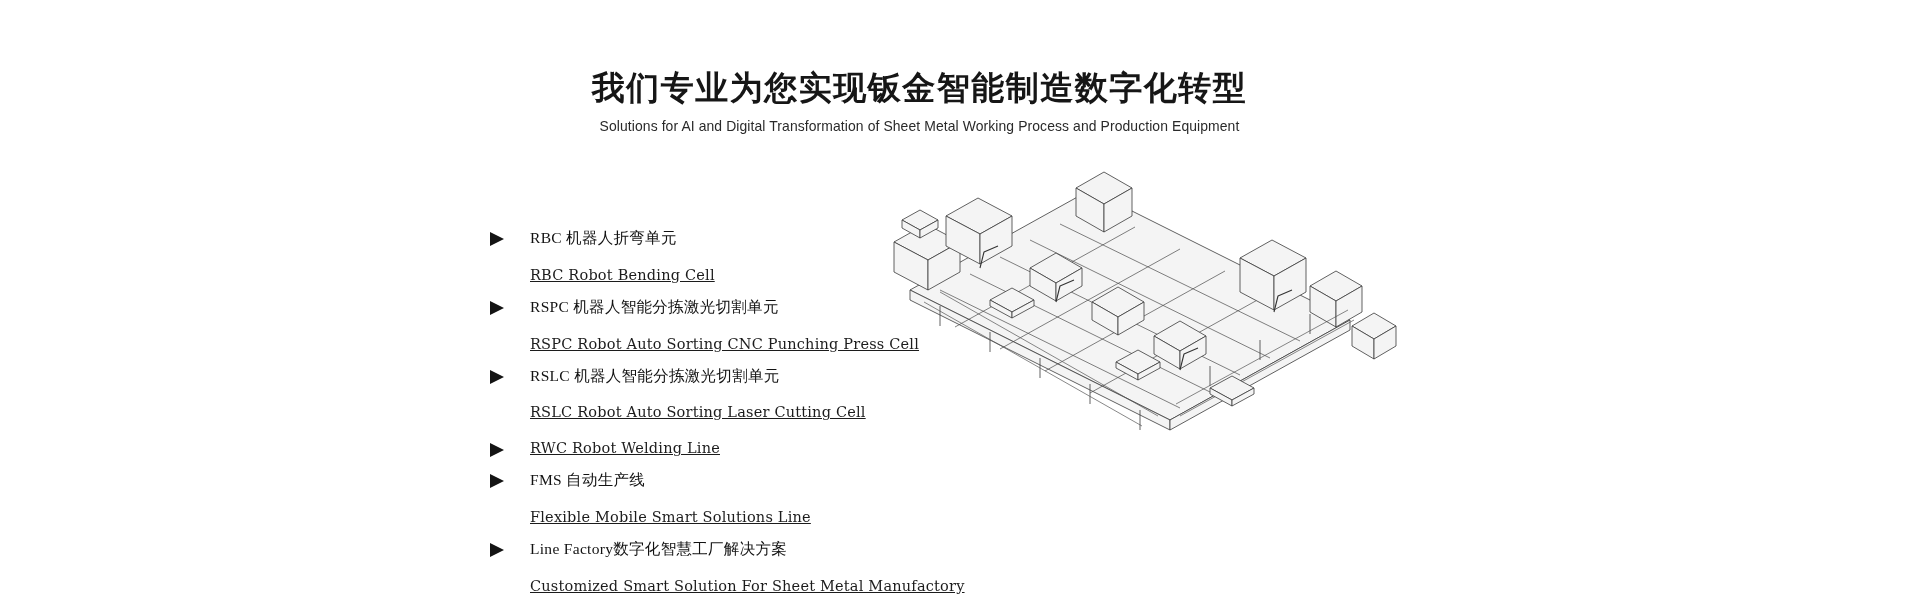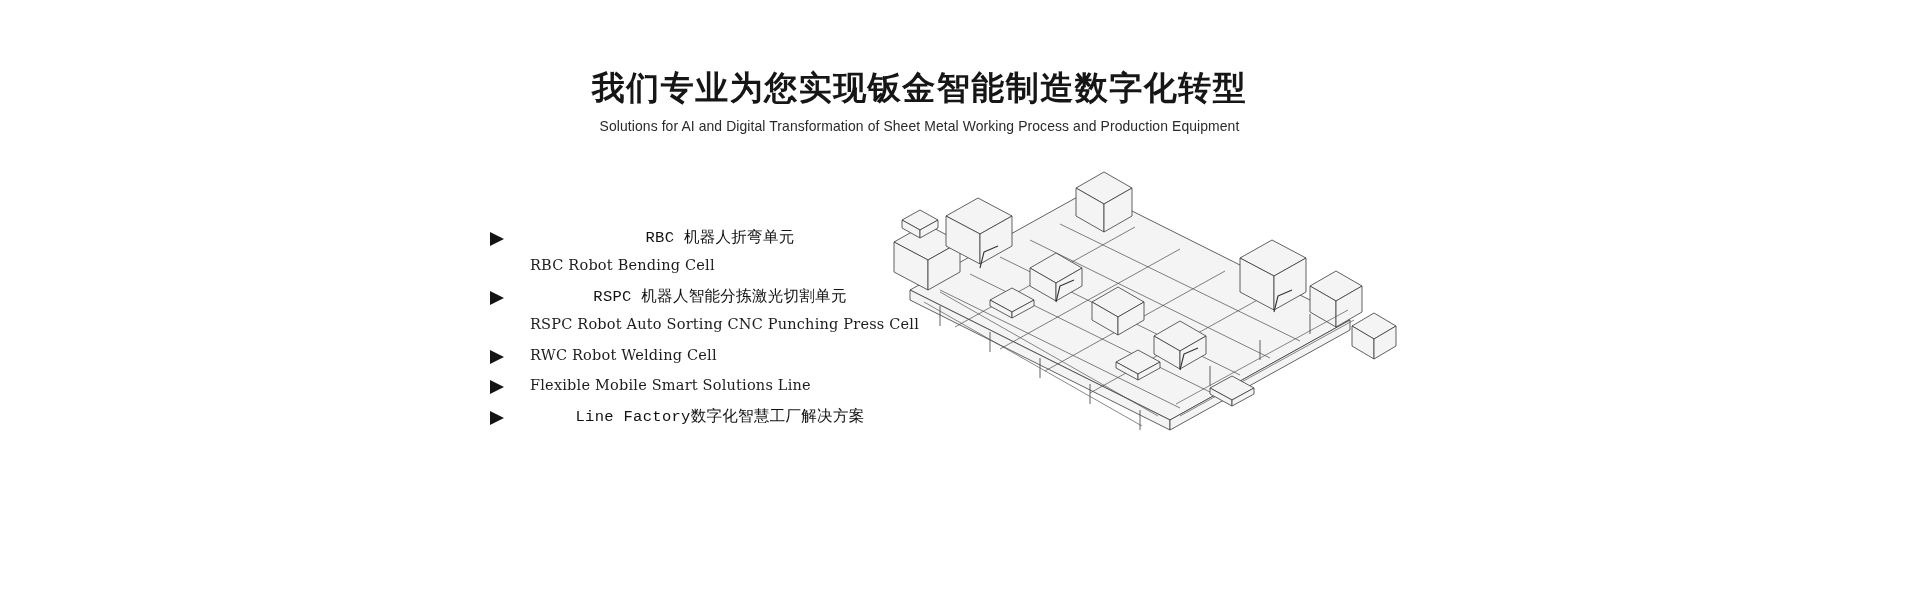--- a/index.html
+++ b/index.html
@@ -60,36 +60,36 @@
     position: absolute;
     left: 0;
     top: 4px;
     width: 0;
     height: 0;
     border-left: 14px solid #141414;
     border-top: 7.5px solid transparent;
     border-bottom: 7.5px solid transparent;
   }
   .feat-cn {
-    font-family: Liberation Mono, monospace;
+    font-family: Liberation Serif, serif;
     font-size: 15.5px;
     color: #121212;
     letter-spacing: 0.3px;
     line-height: 1.35;
     white-space: nowrap;
-    text-align: center;
   }
   .feat-en {
     font-family: "DejaVu Serif", "Liberation Serif", serif;
     font-size: 14.5px;
     color: #1c1c1c;
     letter-spacing: 0.2px;
     line-height: 1.3;
-    margin-top: 7px;
-    white-space: nowrap;
+    margin-top: 17px;
+    white-space: nowrap;
+    text-decoration: underline;
   }
 
   
   .illustration {
     position: absolute;
     left: 880px;
     top: 150px;
     width: 560px;
     height: 300px;
   }
@@ -112,34 +112,41 @@
     <div class="feat-cn">RBC  机器人折弯单元</div>
     <div class="feat-en">RBC Robot Bending Cell</div>
   </div>
 
   <div class="feature-row">
     <span class="bullet"></span>
     <div class="feat-cn">RSPC  机器人智能分拣激光切割单元</div>
     <div class="feat-en">RSPC Robot Auto Sorting CNC Punching Press Cell</div>
   </div>
 
-
-  <div class="feature-row">
-    <span class="bullet"></span>
-    <div class="feat-en">RWC Robot Welding Cell</div>
-  </div>
-
-  <div class="feature-row">
-    <span class="bullet"></span>
+  <div class="feature-row">
+    <span class="bullet"></span>
+    <div class="feat-cn">RSLC  机器人智能分拣激光切割单元</div>
+    <div class="feat-en">RSLC Robot Auto Sorting Laser Cutting Cell</div>
+  </div>
+
+  <div class="feature-row">
+    <span class="bullet"></span>
+    <div class="feat-en">RWC Robot Welding Line</div>
+  </div>
+
+  <div class="feature-row">
+    <span class="bullet"></span>
+    <div class="feat-cn">FMS  自动生产线</div>
     <div class="feat-en">Flexible Mobile Smart Solutions Line</div>
   </div>
 
   <div class="feature-row">
     <span class="bullet"></span>
     <div class="feat-cn">Line Factory数字化智慧工厂解决方案</div>
+    <div class="feat-en">Customized Smart Solution For Sheet Metal Manufactory</div>
   </div>
 
 </div>
 
 <div class="illustration">
   <svg width="560" height="300" viewBox="0 0 560 300" xmlns="http://www.w3.org/2000/svg">
     <g fill="#f4f4f4" stroke="#3a3a3a" stroke-width="0.8" stroke-linejoin="round">
 
       <polygon points="30,140 210,40 470,170 290,270"></polygon>
       <polygon points="30,140 30,150 290,280 290,270"></polygon>

